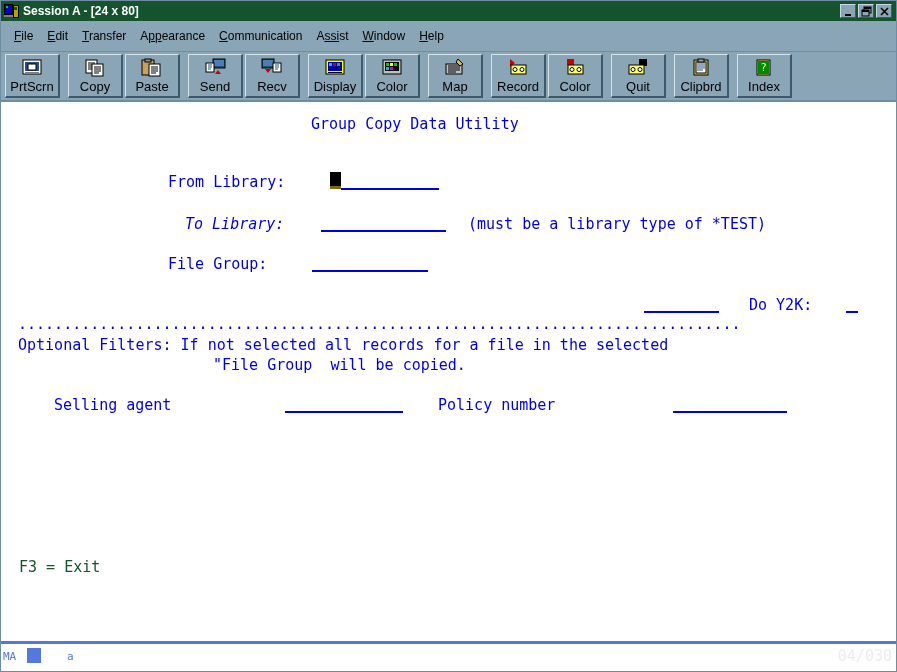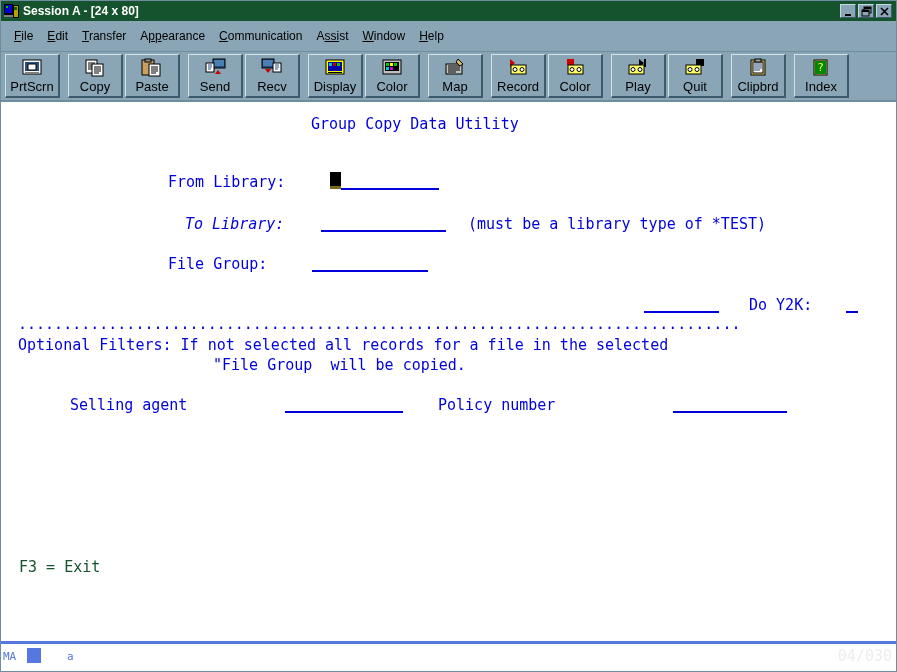--- a/index.html
+++ b/index.html
@@ -401,32 +401,20 @@
           </svg>
         </div>
         <div class="tbar-lbl">Color</div>
       </div>
     </div>
 
     <div class="tb-group">
       <div class="tbar-btn">
         <div class="tbar-ico">
           <svg width="22" height="20" viewBox="0 0 22 20">
-            <path d="M12 1l5 4-5 4z" fill="#000000"></path>
-            <rect x="17" y="1" width="2" height="8" fill="#000000"></rect>
-            <rect x="2" y="7" width="15" height="9" fill="#ffff66" stroke="#000" stroke-width="1"></rect>
-            <circle cx="6" cy="11.5" r="2" fill="#ffffff" stroke="#000" stroke-width="1"></circle>
-            <circle cx="13" cy="11.5" r="2" fill="#ffffff" stroke="#000" stroke-width="1"></circle>
-          </svg>
-        </div>
-        <div class="tbar-lbl">Play</div>
-      </div>
-      <div class="tbar-btn">
-        <div class="tbar-ico">
-          <svg width="22" height="20" viewBox="0 0 22 20">
             <rect x="12" y="1" width="8" height="7" fill="#000000"></rect>
             <rect x="2" y="7" width="15" height="9" fill="#ffff66" stroke="#000" stroke-width="1"></rect>
             <circle cx="6" cy="11.5" r="2" fill="#ffffff" stroke="#000" stroke-width="1"></circle>
             <circle cx="13" cy="11.5" r="2" fill="#ffffff" stroke="#000" stroke-width="1"></circle>
           </svg>
         </div>
         <div class="tbar-lbl">Quit</div>
       </div>
     </div>
 
@@ -485,21 +473,21 @@
       <div class="underline-fld" style="top:209px; left:845px; width:12px;"></div>
 
       
       <div class="trow blue" style="top:212px; left:17px; font-size:15px;">................................................................................</div>
 
       
       <div class="trow blue" style="top:233px; left:17px;">Optional Filters: If not selected all records for a file in the selected</div>
       <div class="trow blue" style="top:253px; left:212px;">"File Group  will be copied.</div>
 
       
-      <div class="trow blue" style="top:293px; left:53px;margin-left:16px;">Selling agent</div>
+      <div class="trow blue" style="top:293px; left:53px;">Selling agent</div>
       <div class="underline-fld" style="top:309px; left:284px; width:118px;"></div>
       <div class="trow blue" style="top:293px; left:437px;">Policy number</div>
       <div class="underline-fld" style="top:309px; left:672px; width:114px;"></div>
 
       
       <div class="trow ltblue" style="top:455px; left:18px;">F3 = Exit</div>
 
     </div>
   </div>
 

